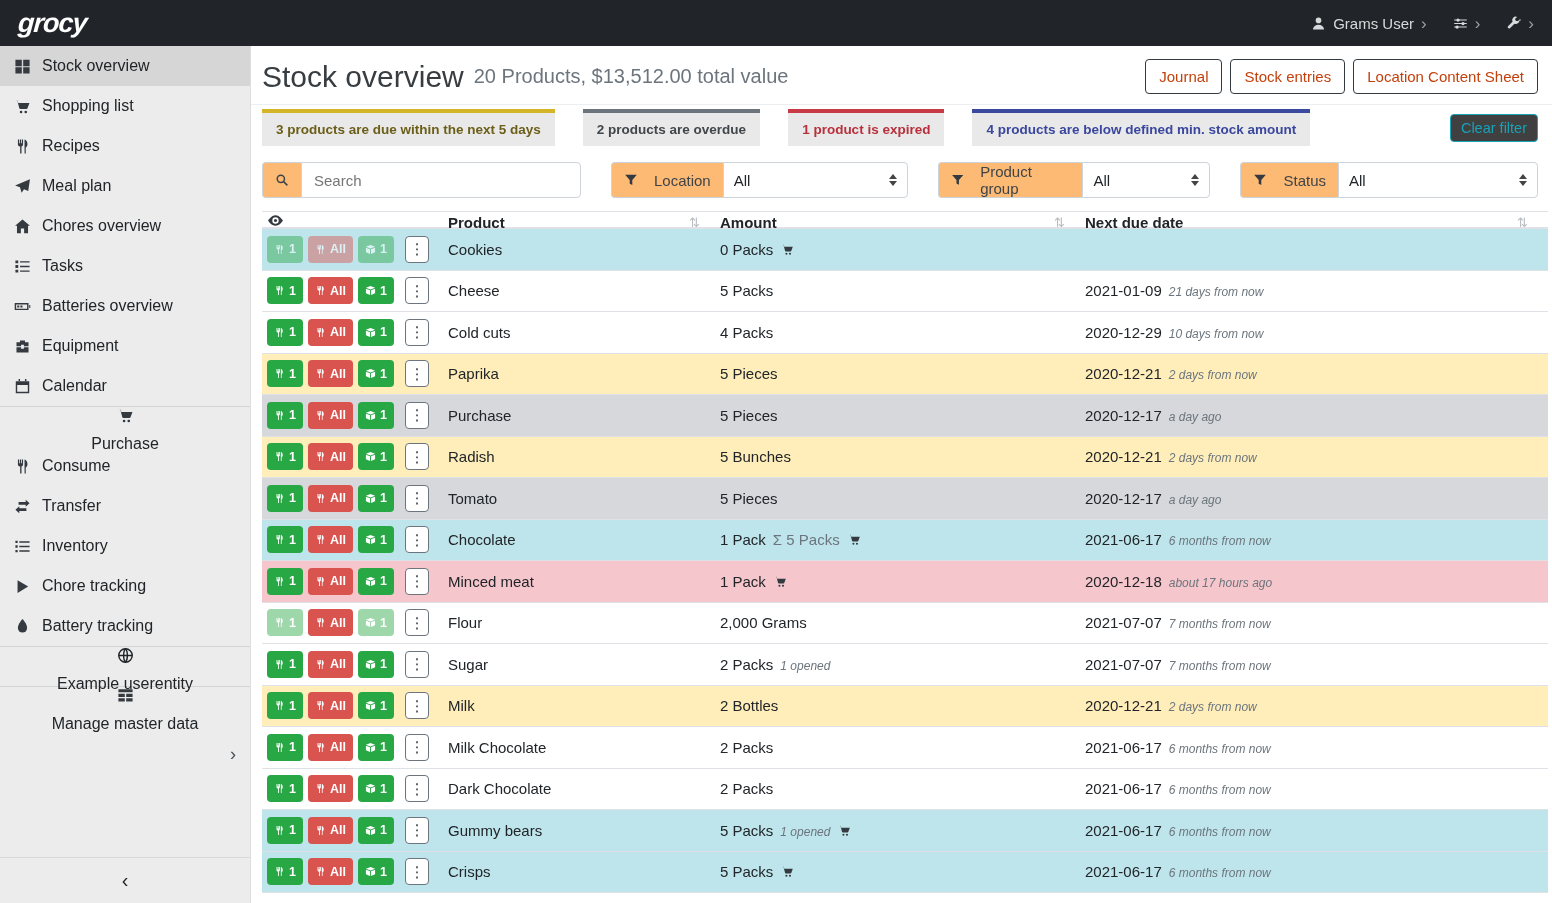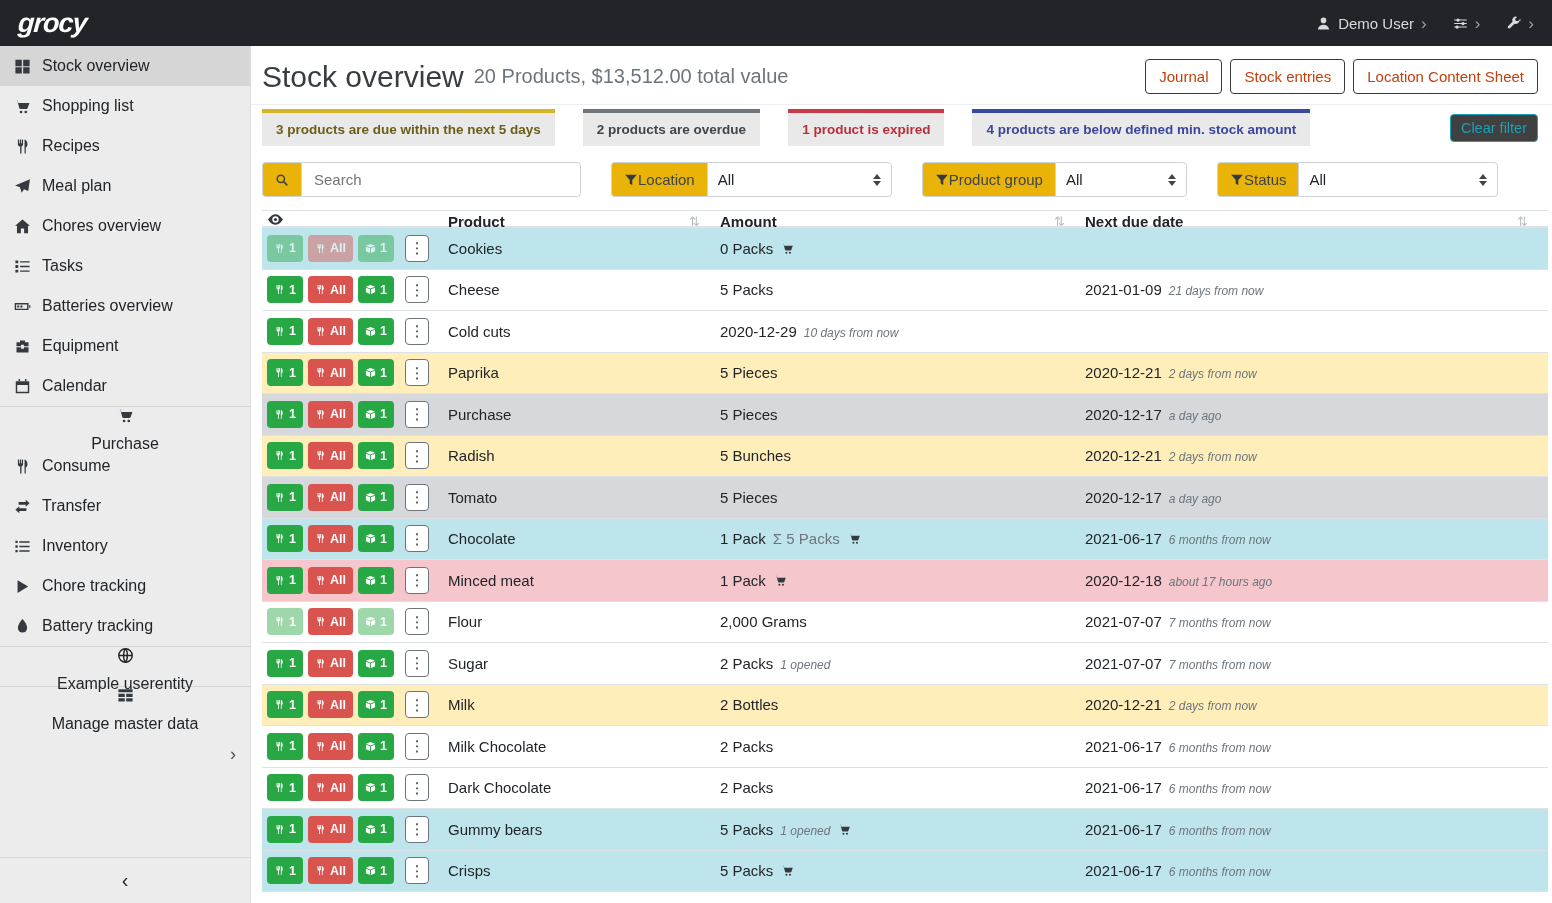--- a/index.html
+++ b/index.html
@@ -50,22 +50,22 @@
   .b-overdue   { border-top-color: #6c757d; color: #41464b; }
   .b-expired   { border-top-color: #c83a46; color: #b8303c; }
   .b-below-min { border-top-color: #3a4a9f; color: #3a479e; }
   .btn-clear { margin-left: auto; align-self: center; background: #404040; color: #17a2b8;
     border: 1px solid #17a2b8; border-radius: 4px; font-size: 14.5px; padding: 5px 10px;
     font-family: inherit; cursor: pointer; }
 
   
   .filters { display: flex; gap: 30px; padding: 6px 14px 13px 11px; }
   .igroup { display: flex; align-items: stretch; }
-  .iprefix { background: #eab308; border: 1px solid #ced4da; border-right: 0;
-    border-radius: 4px 0 0 4px; display: flex; align-items: center; gap: 0;
+  .iprefix { background: #fdba74; border: 1px solid #ced4da; border-right: 0;
+    border-radius: 4px 0 0 4px; display: flex; align-items: center; gap: 16px;
     padding: 0 12px; font-size: 15px; color: #3f4449; }
   .iprefix .ic { width: 14px; height: 14px; fill: #343a40; }
   .igroup input { border: 1px solid #ced4da; border-radius: 0 4px 4px 0;
     padding: 8px 12px; font-size: 15px; width: 280px; font-family: inherit; color: #495057; }
   .fselect { border: 1px solid #ced4da; border-radius: 0 4px 4px 0; background: #fff;
     display: flex; align-items: center; justify-content: space-between; gap: 8px;
     padding: 8px 10px; font-size: 15px; color: #212529; cursor: pointer; }
   .caret { display: inline-flex; flex-direction: column; gap: 2px; }
   .caret i { width: 0; height: 0; border-left: 4px solid transparent; border-right: 4px solid transparent; }
   .caret .up { border-bottom: 5px solid #444; }
@@ -192,21 +192,21 @@
 </defs>
 </svg>
 
 <header class="topbar">
   <div class="logo">grocy</div>
   <div class="topbar-right">
     <div class="tb-item">
       <svg class="ic">
           <use href="#i-person"></use>
         </svg>
-      <span>Demo User</span>
+      <span>Grams User</span>
       <span class="chev">›</span>
     </div>
     <div class="tb-item">
       <svg class="ic">
           <use href="#i-sliders"></use>
         </svg>
       <span class="chev">›</span>
     </div>
     <div class="tb-item">
       <svg class="ic">
@@ -512,20 +512,24 @@
               </button>
               <button class="btn-s btn-green btn-open-one">
                 <svg class="ic">
                   <use href="#i-box-open"></use>
                 </svg>
                 <span>1</span>
               </button>
               <button class="btn-dots">⋮</button>
             </div>
             <div class="cell-product">Cold cuts</div>
+            <div class="cell-amount">
+              <span>4 Packs</span>
+
+            </div>
             <div class="cell-due">
               <span>2020-12-29</span>
               <span class="rel">10 days from now</span>
             </div>
           </div>
 
           <div class="grid trow status-due-soon">
             <div class="actions">
               <button class="btn-s btn-green btn-consume-one">
                 <svg class="ic">

